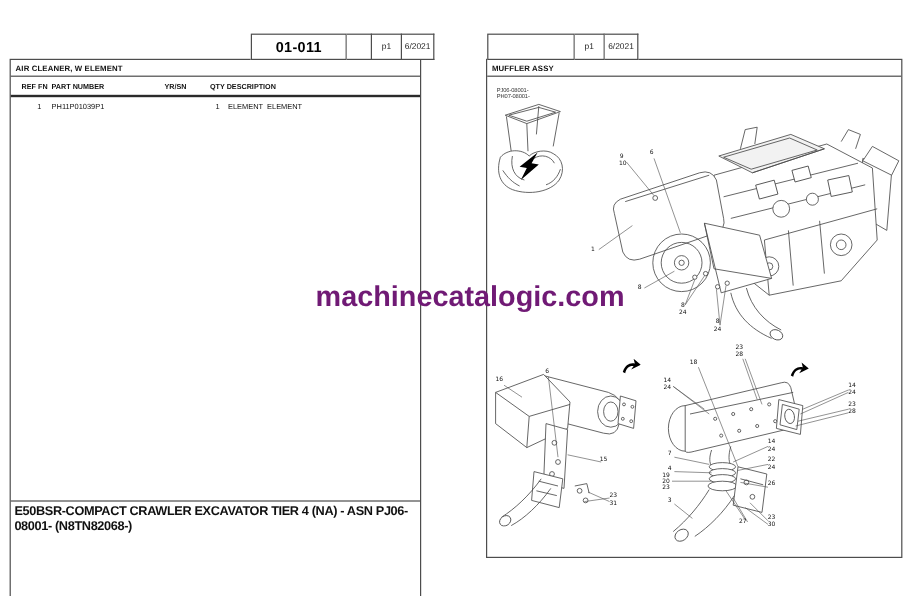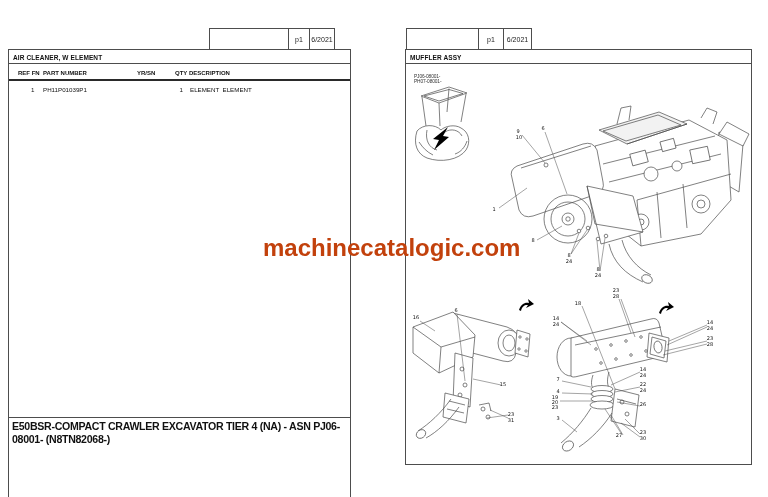--- a/index.html
+++ b/index.html
@@ -74,20 +74,21 @@
   .watermark{
     position:absolute;left:263px;top:234px;z-index:6;
     font-size:24px;font-weight:bold;color:#c8981c;
     white-space:nowrap;letter-spacing:0px;
   }
 </style>
 </head>
 <body>
 
 <div class="header-strip" id="header-left">
+  <div class="hc hc-code">01-011</div>
   <div class="hc hc-small"></div>
   <div class="hc hc-small">p1</div>
   <div class="hc hc-small">6/2021</div>
 </div>
 
 <div class="header-strip" id="header-right">
   <div class="hc hc-small"></div>
   <div class="hc hc-small">p1</div>
   <div class="hc hc-small">6/2021</div>
 </div>
@@ -294,13 +295,13 @@
     <span class="callout" style="left: 555px; top: 397px;">19</span>
     <span class="callout" style="left: 555px; top: 402px;">20</span>
     <span class="callout" style="left: 555px; top: 407px;">23</span>
     <span class="callout" style="left: 643px; top: 404px;">26</span>
     <span class="callout" style="left: 558px; top: 418px;">3</span>
     <span class="callout" style="left: 619px; top: 435px;">27</span>
     <span class="callout" style="left: 643px; top: 432px;">23</span>
     <span class="callout" style="left: 643px; top: 438px;">30</span>
   </div>
 
-<div class="watermark" style="color: #c2410c;">machinecatalogic.com</div>
+<div class="watermark" style="color: #701a75;">machinecatalogic.com</div>
 
 </body></html>

